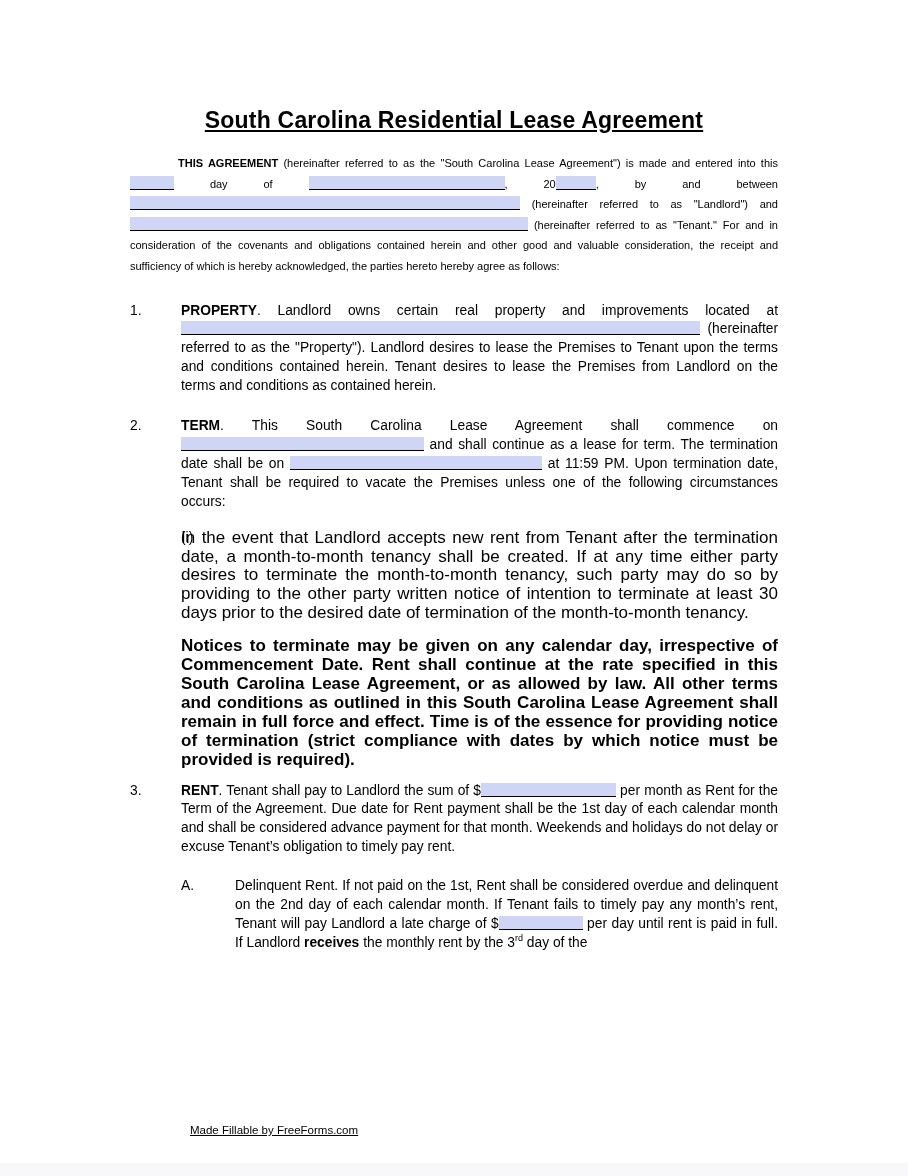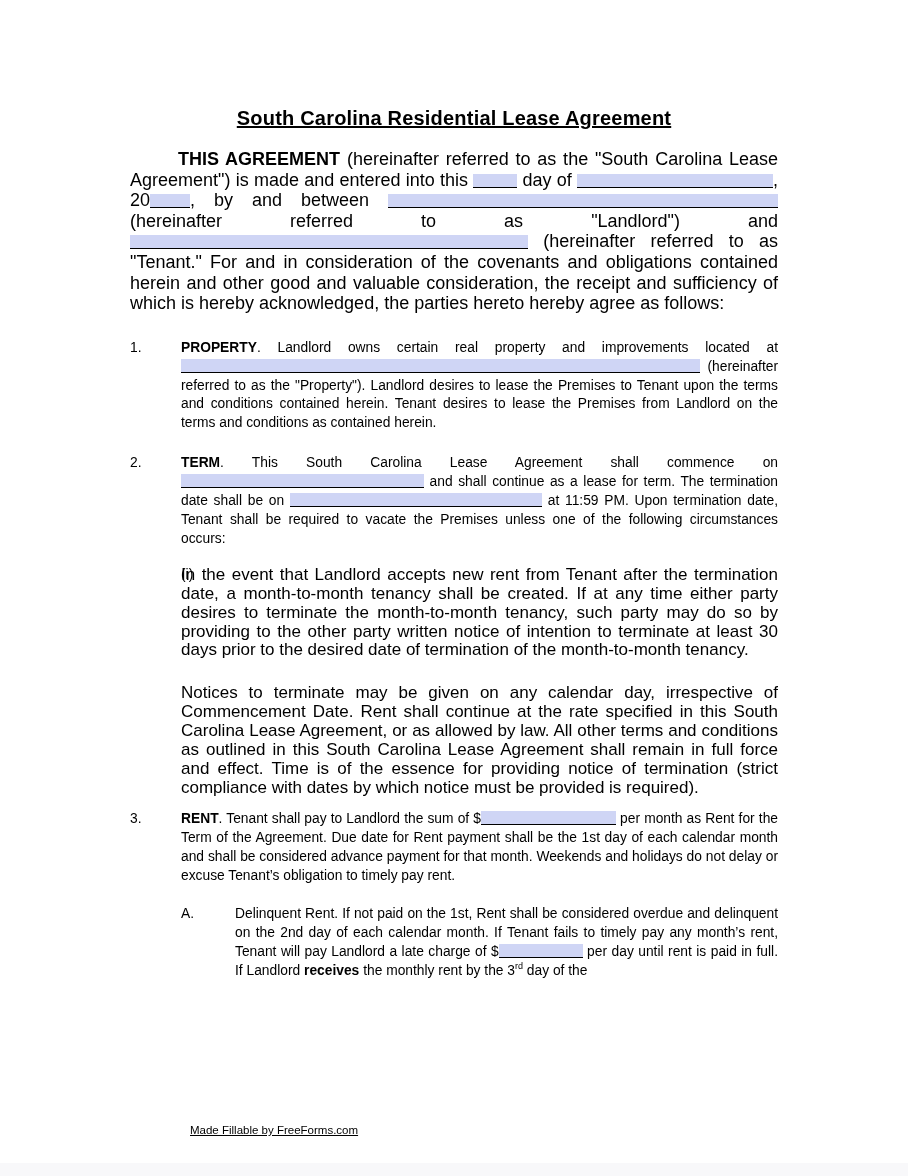--- a/index.html
+++ b/index.html
@@ -4,25 +4,25 @@
 <style>
   * { margin:0; padding:0; box-sizing:border-box; }
   html,body { background:#ffffff; }
   body {
     width:908px; height:1176px; position:relative; overflow:hidden;
     font-family:"Liberation Sans","DejaVu Sans",sans-serif; color:#000;
   }
   .doc { position:absolute; left:130px; top:0; width:648px; }
   .title {
     margin-top:107px; text-align:center;
-    font-size:20px; font-weight:bold; text-decoration:underline;
+    font-size:23px; font-weight:bold; text-decoration:underline;
     letter-spacing:.2px;
   }
   .intro {
-    margin-top:19px; font-size:18px; line-height:20.6px;
+    margin-top:19px; font-size:11px; line-height:20.6px;
     text-align:justify; text-indent:48px;
   }
   .sec {
     position:relative; padding-left:51px;
     font-size:13.8px; line-height:18.9px; text-align:justify;
   }
   .sec-num { position:absolute; left:0; top:0; text-indent:0; }
   .sec-property { margin-top:25px; }
   .sec-term { margin-top:21px; }
   .sec-rent { margin-top:12px; }
@@ -31,21 +31,21 @@
     font-size:13.8px; line-height:18.9px; text-align:justify;
   }
   .sub-marker { position:absolute; left:51px; top:0; }
   .item-i  { margin-top:17px; }
   .item-ii { margin-top:16px; }
   .sub-a   { margin-top:20px; }
   .para {
     margin-left:51px; font-size:17px; line-height:18.9px; text-align:justify;
   }
   .para-m2m     { margin-top:17px; }
-  .para-notices { margin-top:24px; }
+  .para-notices { margin-top:14px;font-weight:bold; }
   b, .bold { font-weight:bold; }
   .u  { }
   .bu { font-weight:bold; }
   sup { font-size:9px; line-height:0; vertical-align:super; }
   .field {
     display:inline-block; height:14px; vertical-align:-2px;
     background:#cfd5f5; border-bottom:1.7px solid #000;
   }
   .footer {
     position:absolute; left:190px; top:1124px; font-size:11.5px; color:#000;text-decoration:underline;

